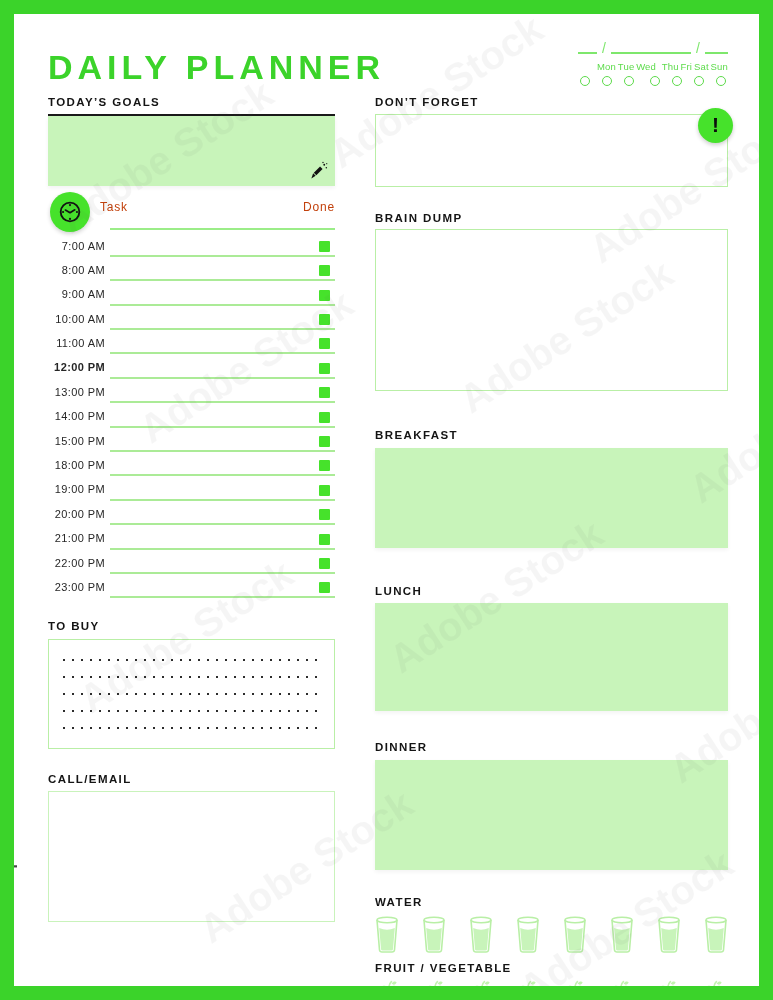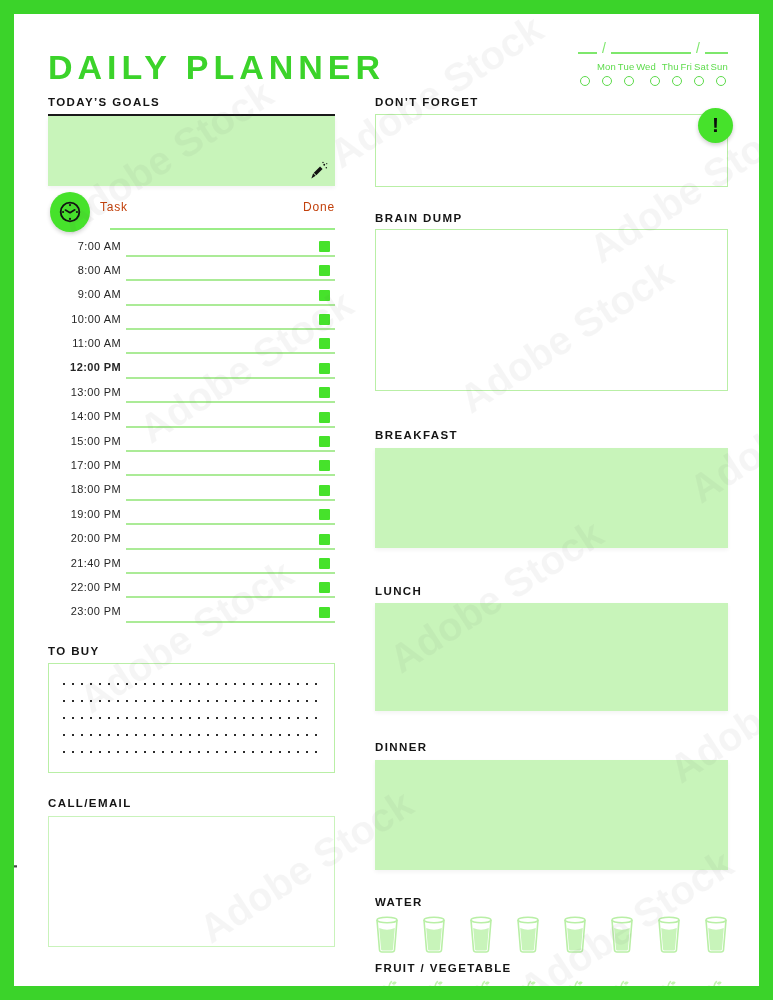--- a/index.html
+++ b/index.html
@@ -38,21 +38,21 @@
   
   .goals-rule{border-bottom:2px solid #1a1a1a;margin-top:5px;}
   .goals-box{height:70px;background:var(--fill);position:relative;box-shadow:0 2px 4px rgba(0,0,0,.05);}
   .pencil{position:absolute;right:7px;bottom:5px;width:20px;height:20px;}
   .sched-head{position:relative;height:42px;margin-top:5px;}
   .clock{position:absolute;left:2px;top:1px;width:40px;height:40px;border-radius:50%;background:var(--green2);
          display:flex;align-items:center;justify-content:center;box-shadow:0 2px 4px rgba(0,0,0,.18);}
   .taskdone{margin-left:52px;display:flex;justify-content:space-between;padding-top:9px;font-size:12px;letter-spacing:.8px;color:#c2410c;}
   .task-rule{position:absolute;left:62px;right:0;bottom:3px;height:2px;background:#9bed88;}
   .rows{margin-top:2px;}
-  .time-row{position:relative;height:24.4px;margin-left:16px;}
+  .time-row{position:relative;height:24.4px;}
   .time-label{position:absolute;left:0;top:5px;width:57px;text-align:right;font-size:11px;letter-spacing:.4px;color:#262626;white-space:nowrap;}
   .time-label.bold{font-weight:700;}
   .time-line{position:absolute;left:62px;right:0;bottom:2px;height:2px;background:var(--rowline);}
   .checkbox{position:absolute;right:5px;bottom:7px;width:11px;height:11px;background:var(--green2);border-radius:1px;}
   .tobuy-h{margin-top:21px;}
   .tobuy-box{margin-top:6px;height:110px;border:1px solid var(--boxline);box-sizing:border-box;
              display:flex;flex-direction:column;justify-content:space-evenly;padding:4px 14px;}
   .dotline{height:2px;background:repeating-linear-gradient(90deg,#2c2c2c 0 2px,transparent 2px 9px);}
   .call-h{margin-top:25px;}
   .call-box{margin-top:6px;height:131px;border:1px solid #c9f3bb;box-sizing:border-box;}
@@ -191,41 +191,36 @@
               <span class="time-label">14:00 PM</span>
               <span class="time-line"></span>
               <span class="checkbox"></span>
             </div>
             <div class="time-row">
               <span class="time-label">15:00 PM</span>
               <span class="time-line"></span>
               <span class="checkbox"></span>
             </div>
             <div class="time-row">
-              <span class="time-label">17:00 PM</span>
-              <span class="time-line"></span>
-              <span class="checkbox"></span>
-            </div>
-            <div class="time-row">
               <span class="time-label">18:00 PM</span>
               <span class="time-line"></span>
               <span class="checkbox"></span>
             </div>
             <div class="time-row">
               <span class="time-label">19:00 PM</span>
               <span class="time-line"></span>
               <span class="checkbox"></span>
             </div>
             <div class="time-row">
               <span class="time-label">20:00 PM</span>
               <span class="time-line"></span>
               <span class="checkbox"></span>
             </div>
             <div class="time-row">
-              <span class="time-label">21:40 PM</span>
+              <span class="time-label">21:00 PM</span>
               <span class="time-line"></span>
               <span class="checkbox"></span>
             </div>
             <div class="time-row">
               <span class="time-label">22:00 PM</span>
               <span class="time-line"></span>
               <span class="checkbox"></span>
             </div>
             <div class="time-row">
               <span class="time-label">23:00 PM</span>

